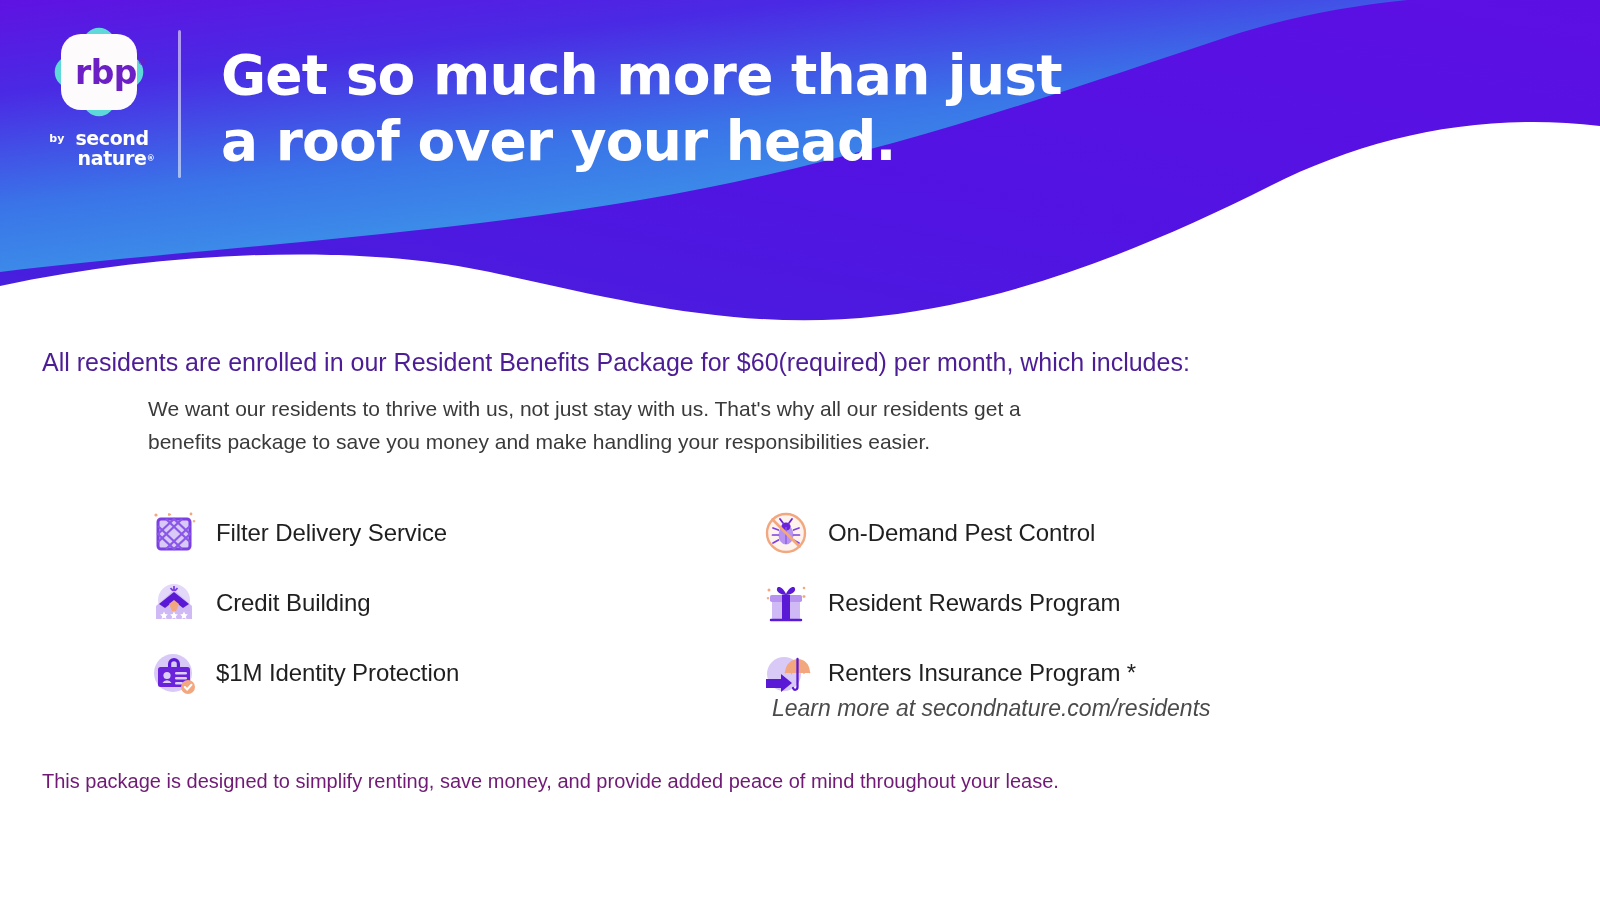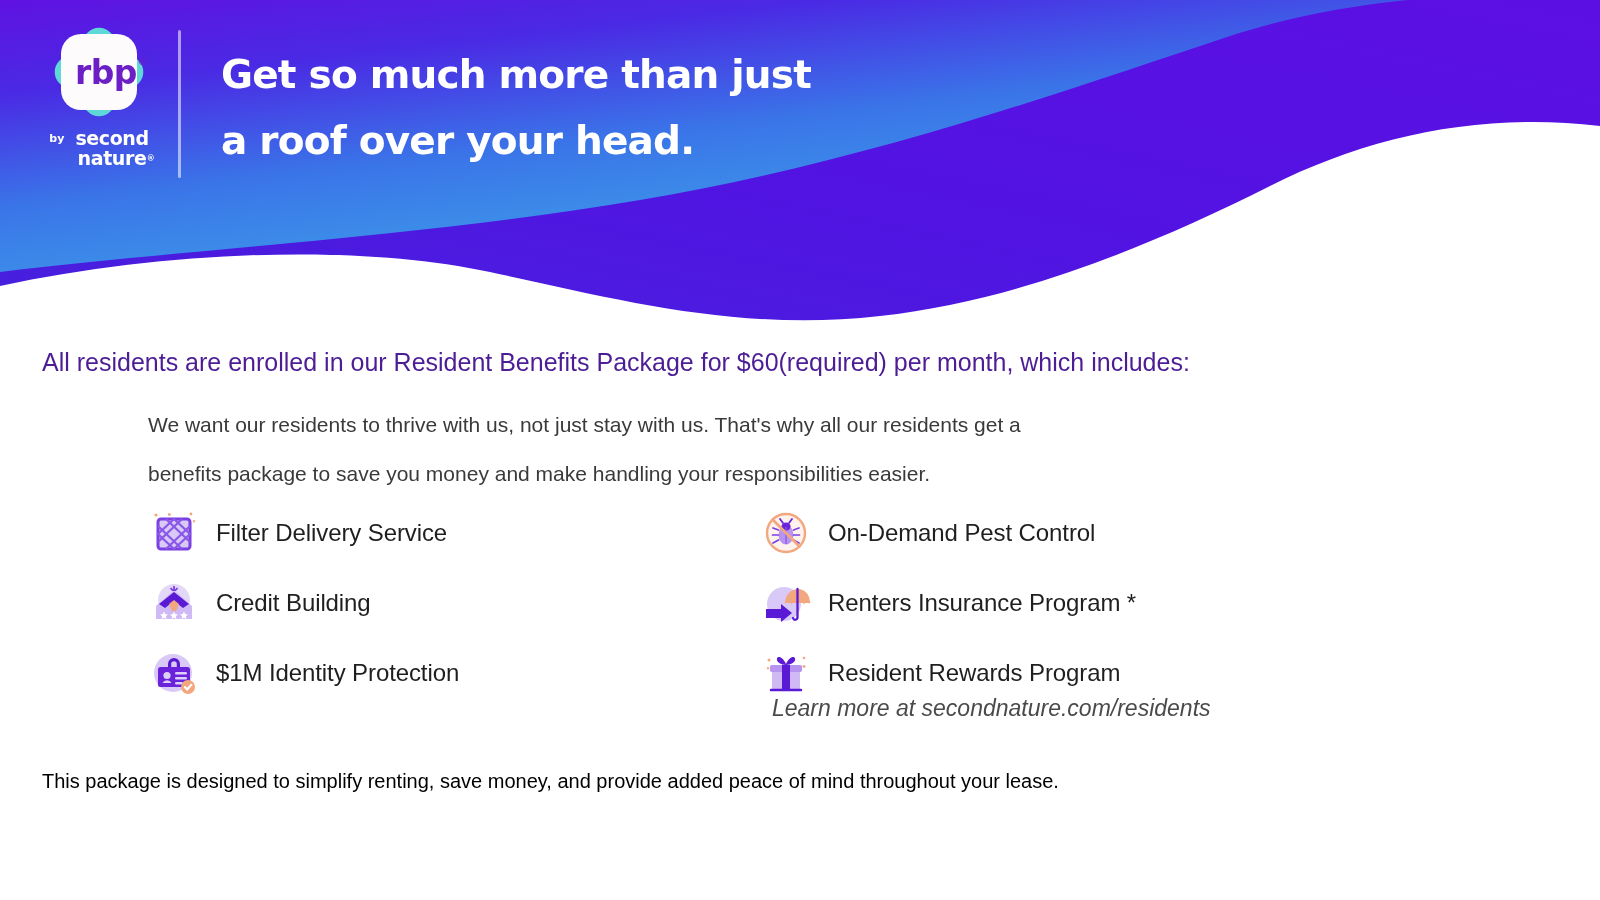--- a/index.html
+++ b/index.html
@@ -137,21 +137,21 @@
 
   
   .headline {
     position: absolute;
     left: 221px;
     top: 42px;
     z-index: 5;
     color: #ffffff;
     font-family: "DejaVu Sans", sans-serif;
     font-weight: bold;
-    font-size: 39px;
+    font-size: 55px;
     line-height: 66px;
     letter-spacing: -0.8px;
     white-space: nowrap;
   }
   .headline .line { display: block; }
 
   
   .intro {
     position: absolute;
     left: 42px;
@@ -166,21 +166,21 @@
   .subintro {
     position: absolute;
     left: 148px;
     top: 392px;
     font-size: 21px;
     line-height: 33px;
     color: #3a3a3a;
     font-family: "Liberation Sans", sans-serif;
     max-width: 1130px;
   }
-  .subintro .line { display: block; white-space: nowrap; margin-top: 16px; }
+  .subintro .line { display: block; white-space: nowrap; }
 
   
   .benefits {
     position: absolute;
     left: 148px;
     top: 482px;
     width: 1180px;
   }
   .benefit-col {
     position: absolute;
@@ -224,21 +224,21 @@
     font-family: "Liberation Sans", sans-serif;
     white-space: nowrap;
   }
 
   
   .footer-note {
     position: absolute;
     left: 42px;
     top: 770px;
     font-size: 20px;
-    color: #000000;
+    color: #701a75;
     font-family: "Liberation Sans", sans-serif;
     white-space: nowrap;
   }
 </style>
 </head>
 <body>
 
 <div id="page">
 
   <div class="banner">
@@ -371,46 +371,46 @@
             <path d="M25,19 l0,17" stroke="#8a58e8" stroke-width="1.3"></path>
             <path d="M11.5,11.5 L38.5,38.5" stroke="#f2a77f" stroke-width="2.6" stroke-linecap="round"></path>
           </svg>
         </span>
         <span class="benefit-label">On-Demand Pest Control</span>
       </div>
 
       <div class="benefit-row">
         <span class="benefit-icon">
           <svg width="50" height="50" viewBox="0 0 50 50">
-            <circle cx="23" cy="26" r="17" fill="#d9c9f7"></circle>
-            <path d="M5,40 L5,31 L20,31 L20,26 L31,35 L20,44 L20,40 Z" fill="#5a19d4"></path>
-            <path d="M24,25 C24,16 31,11 37,11 C43,11 49,16 49,25 Z" fill="#f2a77f"></path>
-            <path d="M24,25 C26,22 29,22 30.5,25 C32,22 35,22 36.5,25 C38,22 41,22 43,25 C45,22 47.5,23 49,25" fill="none" stroke="#f2a77f" stroke-width="1.5"></path>
-            <path d="M36.5,11 L36.5,39 C36.5,42 33,43 32,40" fill="none" stroke="#5a19d4" stroke-width="2.3" stroke-linecap="round"></path>
-          </svg>
-        </span>
-        <span class="benefit-label">Renters Insurance Program *</span>
-      </div>
-
-      <div class="benefit-row">
-        <span class="benefit-icon">
-          <svg width="50" height="50" viewBox="0 0 50 50">
             <rect x="11" y="22" width="28" height="20" rx="2" fill="#cfbaf5"></rect>
             <rect x="9" y="17" width="32" height="7" rx="1.8" fill="#b794f0"></rect>
             <rect x="21" y="17" width="8" height="25" fill="#5a19d4"></rect>
             <path d="M25,17 C20,17 15,14 16,10.5 C17,7.5 22,9 25,16 C28,9 33,7.5 34,10.5 C35,14 30,17 25,17 Z" fill="#5a19d4"></path>
             <path d="M10,42 l30,0" stroke="#5a19d4" stroke-width="2.5" stroke-linecap="round"></path>
             <circle cx="8" cy="12" r="1.5" fill="#f2a77f"></circle>
             <circle cx="43" cy="10" r="1.3" fill="#f2a77f"></circle>
             <path d="M43,17 l0,3 M41.5,18.5 l3,0" stroke="#f2a77f" stroke-width="1.3"></path>
             <path d="M7,19 l0,2.4 M5.8,20.2 l2.4,0" stroke="#f2a77f" stroke-width="1.2"></path>
           </svg>
         </span>
         <span class="benefit-label">Resident Rewards Program</span>
       </div>
+
+      <div class="benefit-row">
+        <span class="benefit-icon">
+          <svg width="50" height="50" viewBox="0 0 50 50">
+            <circle cx="23" cy="26" r="17" fill="#d9c9f7"></circle>
+            <path d="M5,40 L5,31 L20,31 L20,26 L31,35 L20,44 L20,40 Z" fill="#5a19d4"></path>
+            <path d="M24,25 C24,16 31,11 37,11 C43,11 49,16 49,25 Z" fill="#f2a77f"></path>
+            <path d="M24,25 C26,22 29,22 30.5,25 C32,22 35,22 36.5,25 C38,22 41,22 43,25 C45,22 47.5,23 49,25" fill="none" stroke="#f2a77f" stroke-width="1.5"></path>
+            <path d="M36.5,11 L36.5,39 C36.5,42 33,43 32,40" fill="none" stroke="#5a19d4" stroke-width="2.3" stroke-linecap="round"></path>
+          </svg>
+        </span>
+        <span class="benefit-label">Renters Insurance Program *</span>
+      </div>
     </div>
   </div>
 
   <div class="learn-more">Learn more at secondnature.com/residents</div>
 
   <div class="footer-note">This package is designed to simplify renting, save money, and provide added peace of mind throughout your lease.</div>
 
 </div>
 
 </body></html>

